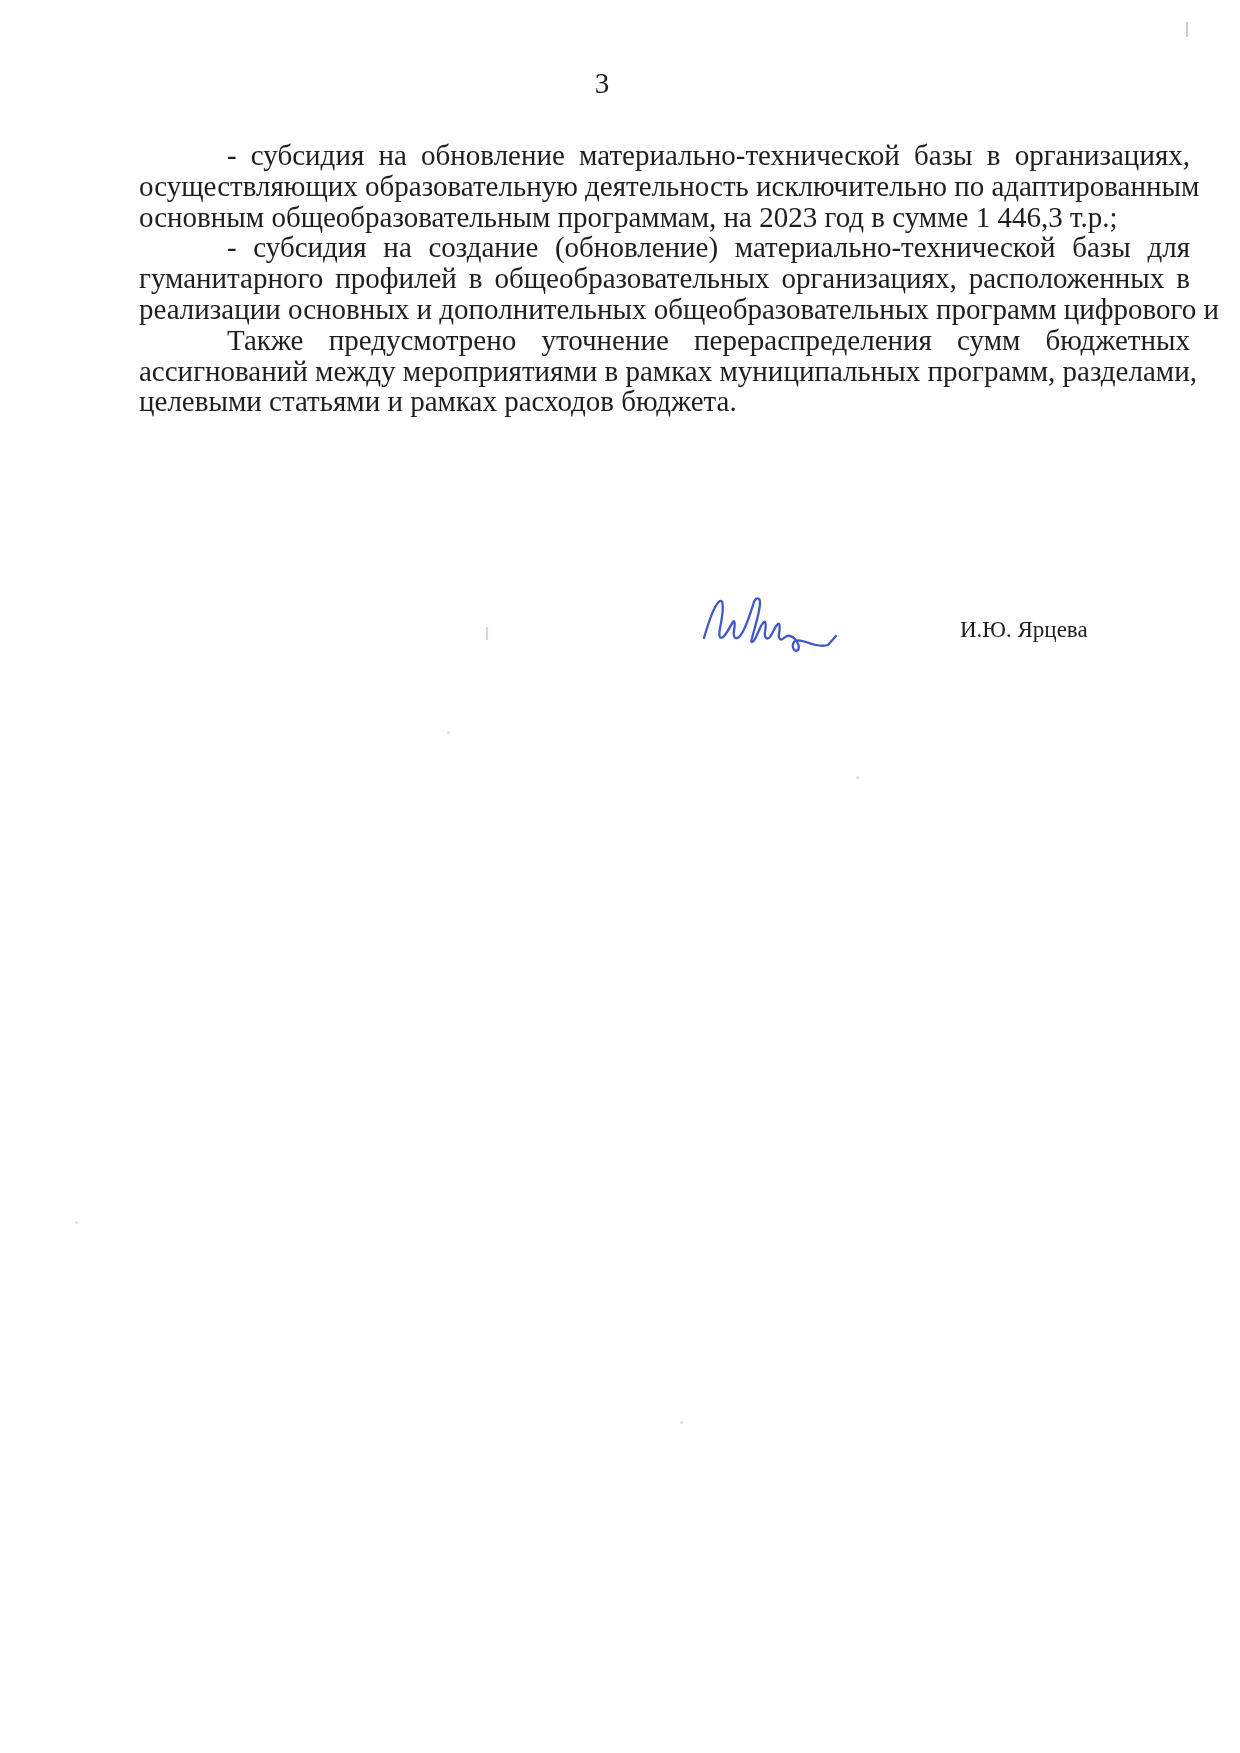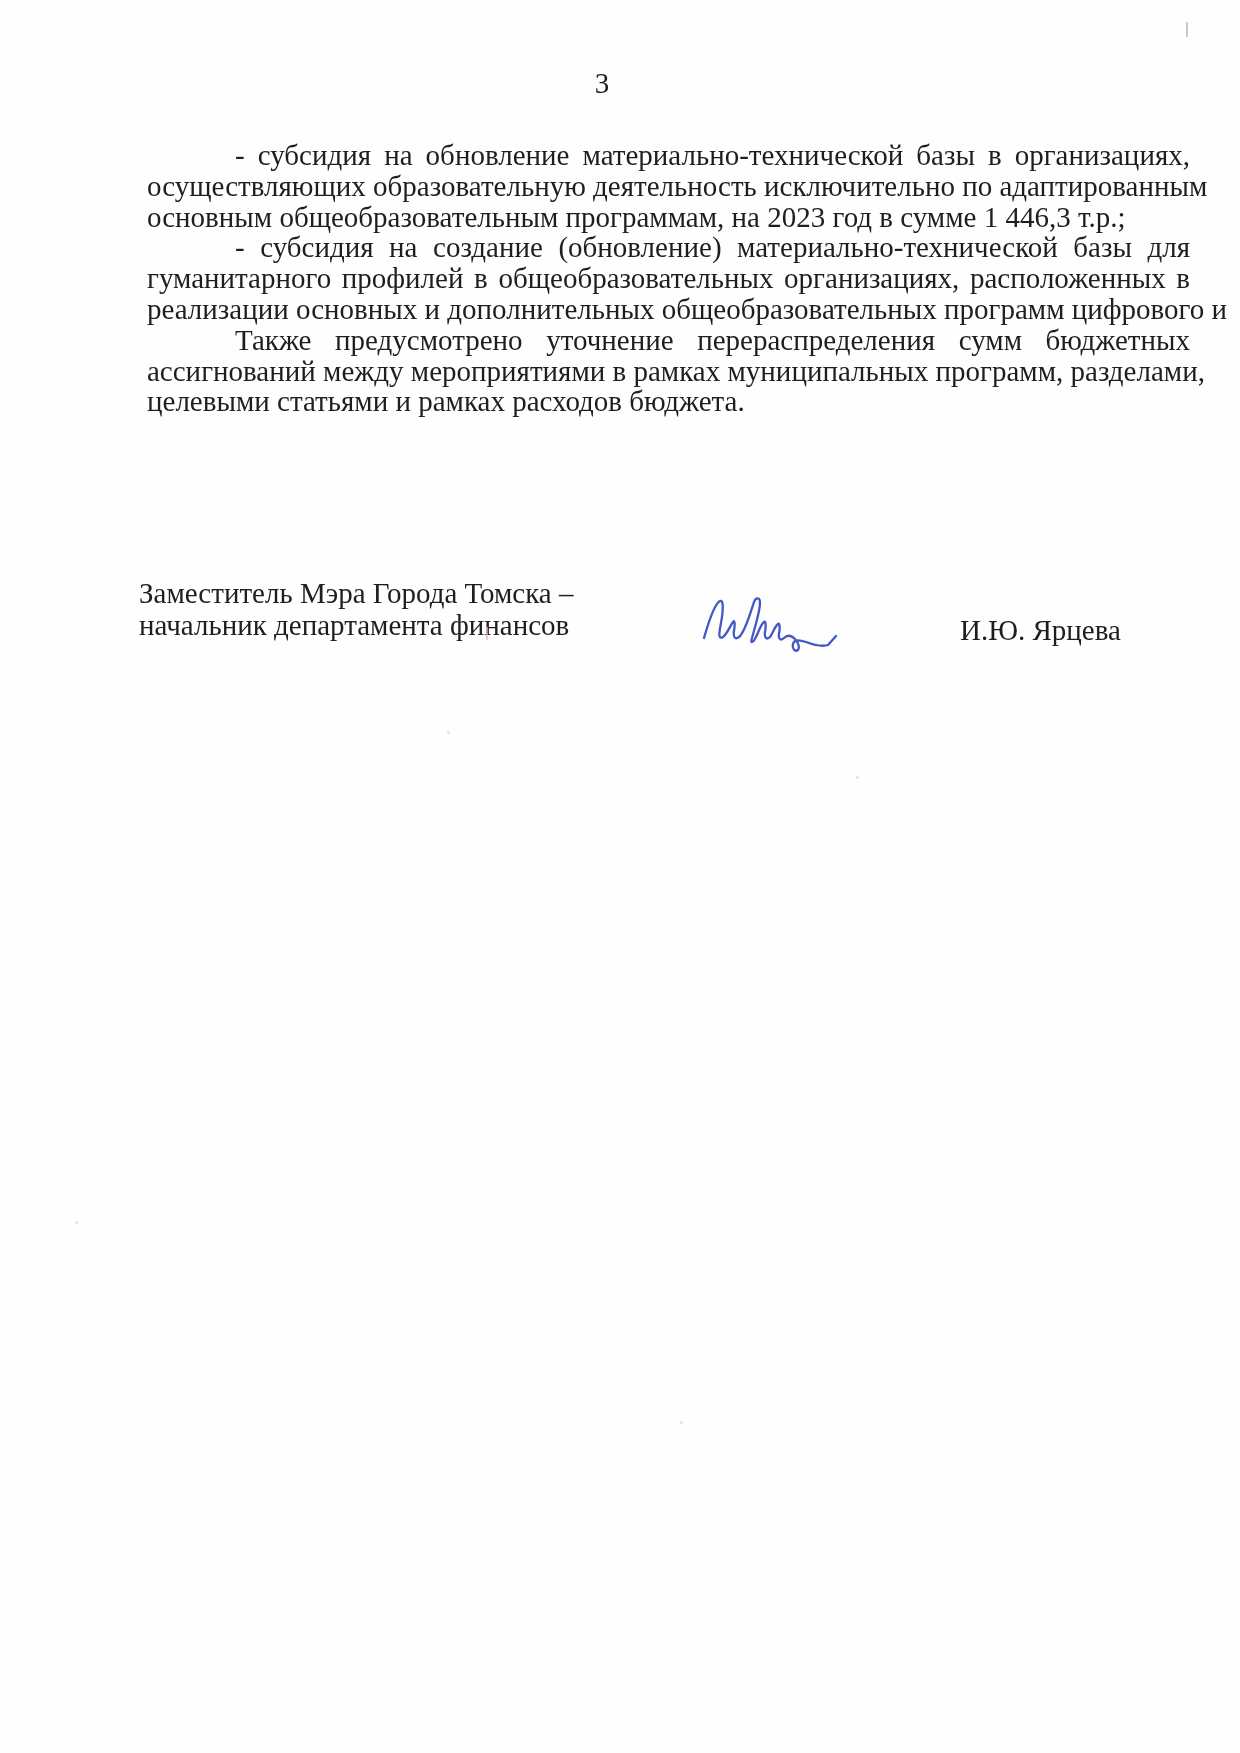--- a/index.html
+++ b/index.html
@@ -33,42 +33,41 @@
     left: 139px;
     width: 1051px;
     font-size: 29px;
     line-height: 30.8px;
   }
   .tline {
     text-align: justify;
     text-align-last: justify;
     white-space: nowrap;
     overflow: visible;
-    margin-left: 8px;
   }
   .tline.last {
     text-align-last: left;
   }
   .tline.ind {
     text-indent: 88px;
   }
   .sig-label {
     position: absolute;
     top: 577px;
     left: 139px;
     width: 560px;
     font-size: 29px;
     line-height: 32px;
     text-align: left;
   }
   .signee {
     position: absolute;
     top: 615px;
     left: 960px;
-    font-size: 29px;
+    font-size: 23px;
     line-height: 30.8px;
     white-space: nowrap;
   }
   .signature-svg {
     position: absolute;
     top: 596px;
     left: 700px;
     width: 138px;
     height: 56px;
   }
@@ -113,24 +112,20 @@
       <div class="tline">гуманитарного профилей в общеобразовательных организациях, расположенных в</div>
       <div class="tline">реализации основных и дополнительных общеобразовательных программ цифрового и</div>
     </div>
     <div class="para">
       <div class="tline ind">Также предусмотрено уточнение перераспределения сумм бюджетных</div>
       <div class="tline">ассигнований между мероприятиями в рамках муниципальных программ, разделами,</div>
       <div class="tline last">целевыми статьями и рамках расходов бюджета.</div>
     </div>
   </div>
 
-  <div class="sig-label">
-    <div class="sig-line">Заместитель Мэра Города Томска –</div>
-    <div class="sig-line">начальник департамента финансов</div>
-  </div>
 
   <svg class="signature-svg" viewBox="0 0 138 56" xmlns="http://www.w3.org/2000/svg" aria-hidden="true">
     <path d="M4,42 C8,28 14,8 20,5 C24,3 23,16 21,27 C19,37 18,44 23,41
              C27,38 30,30 33,26 C35,23 35,29 34,35 C33,41 35,44 39,41
              C45,36 50,18 54,6 C56,1 60,1 60,7 C60,15 55,31 52,42
              C50,48 53,47 56,41 C59,35 61,28 64,26 C66,24 66,31 65,36
              C64,42 67,44 70,41 C73,37 75,30 78,28 C80,26 80,33 79,38
              C78,43 81,45 84,42 C88,38 92,40 95,43 C98,46 100,51 98,54
              C95,56 92,53 93,48 C94,43 100,44 106,46 C114,49 122,51 128,49
              L136,40" fill="none" stroke="#2e46c0" stroke-width="2.3" stroke-linecap="round" stroke-linejoin="round" opacity="0.9"></path>

